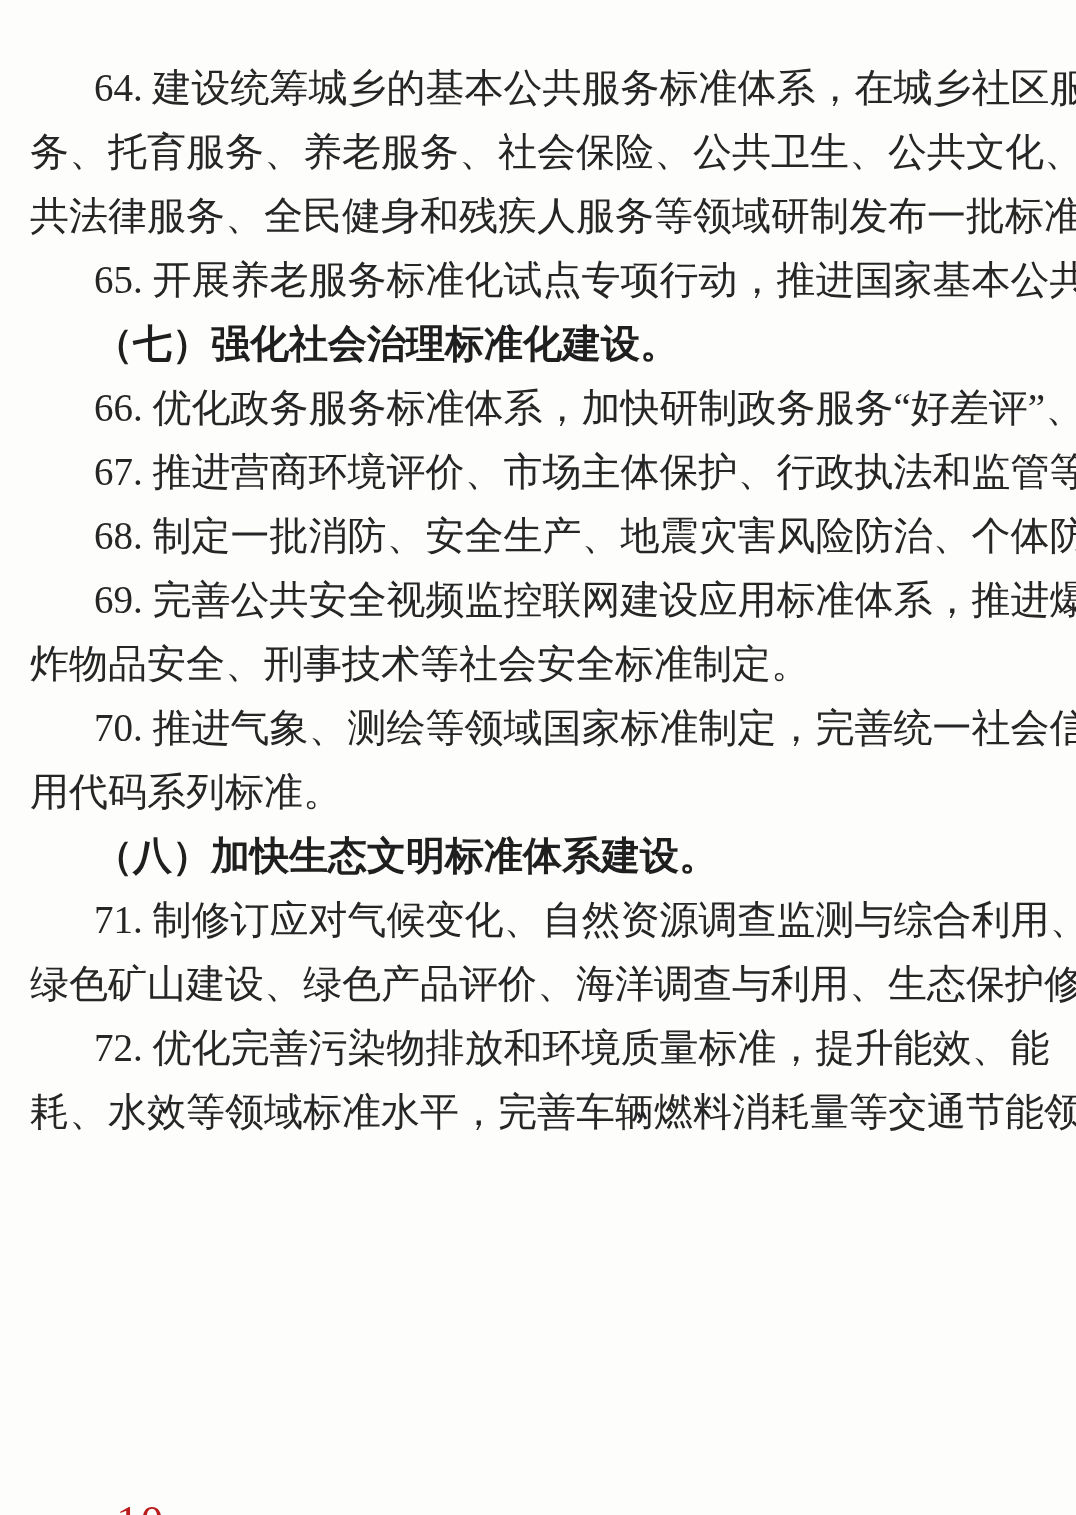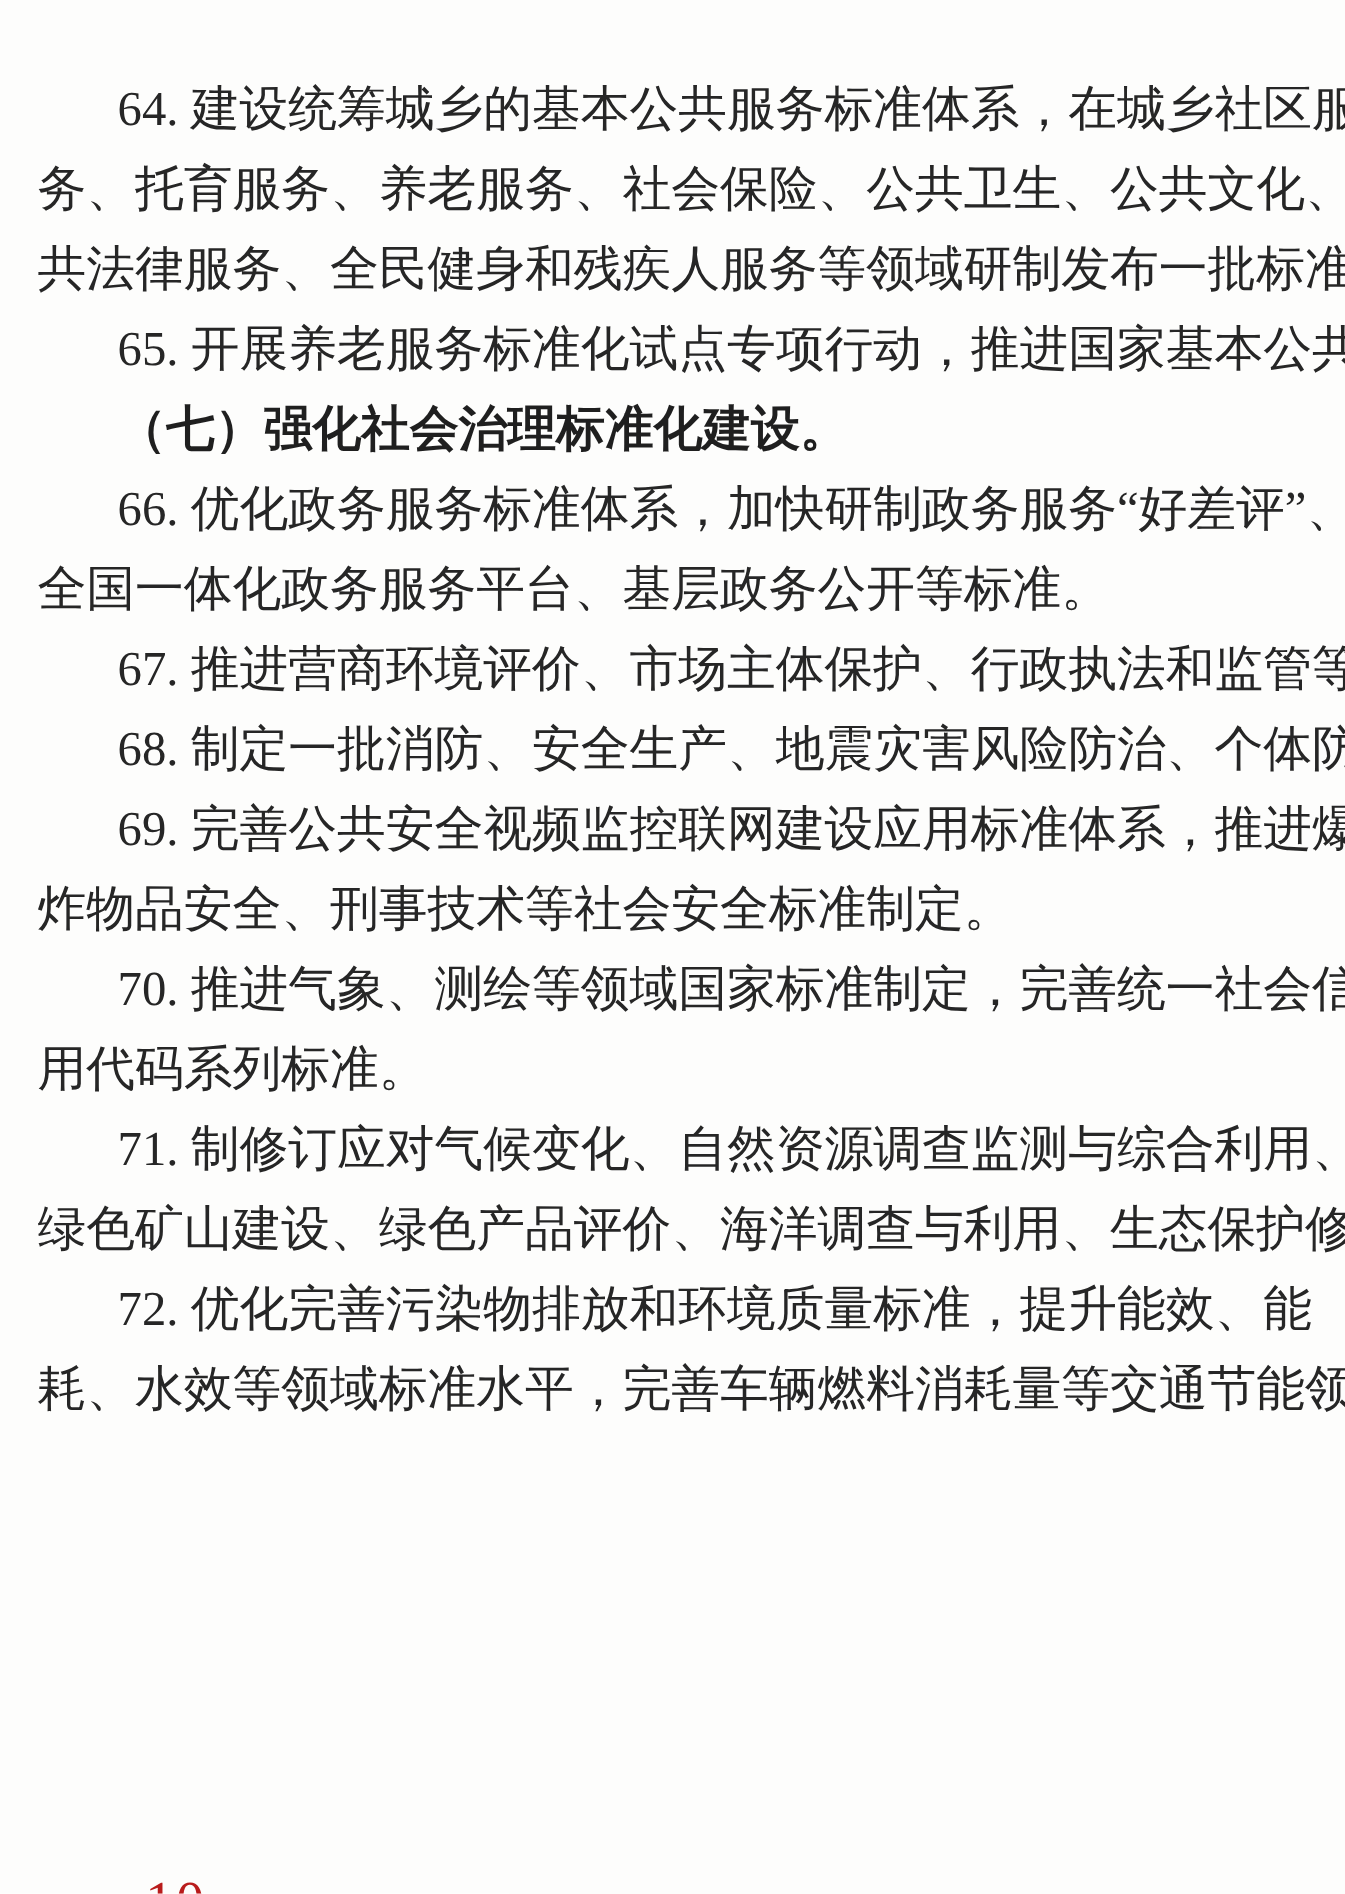--- a/index.html
+++ b/index.html
@@ -193,21 +193,20 @@
         <span>务</span>
         <span>服</span>
         <span>务</span>
         <span>“</span>
         <span>好</span>
         <span>差</span>
         <span>评</span>
         <span>”</span>
         <span>、</span>
       </div>
-    <div class="line">全国一体化政务服务平台、基层政务公开等标准。</div>
     <div class="line justify indent">
         <span>67.&nbsp;</span>
         <span>推</span>
         <span>进</span>
         <span>营</span>
         <span>商</span>
         <span>环</span>
         <span>境</span>
         <span>评</span>
         <span>价</span>
@@ -304,20 +303,21 @@
         <span>，</span>
         <span>完</span>
         <span>善</span>
         <span>统</span>
         <span>一</span>
         <span>社</span>
         <span>会</span>
         <span>信</span>
       </div>
     <div class="line">用代码系列标准。</div>
+    <div class="line heading indent">（八）加快生态文明标准体系建设。</div>
     <div class="line justify indent">
         <span>71.&nbsp;</span>
         <span>制</span>
         <span>修</span>
         <span>订</span>
         <span>应</span>
         <span>对</span>
         <span>气</span>
         <span>候</span>
         <span>变</span>

